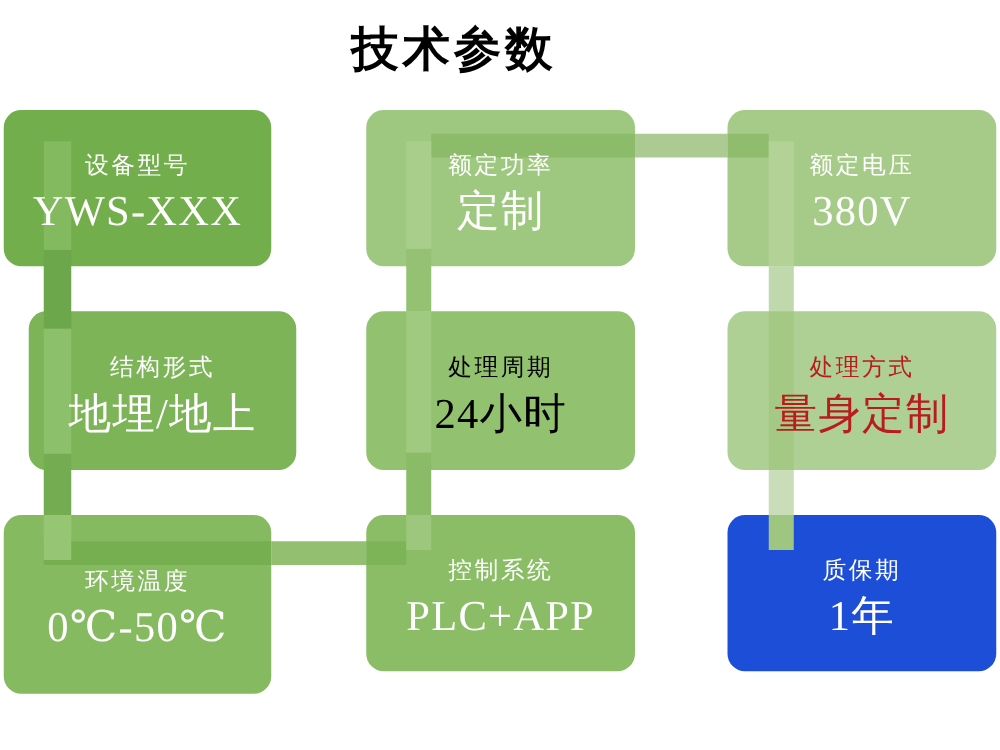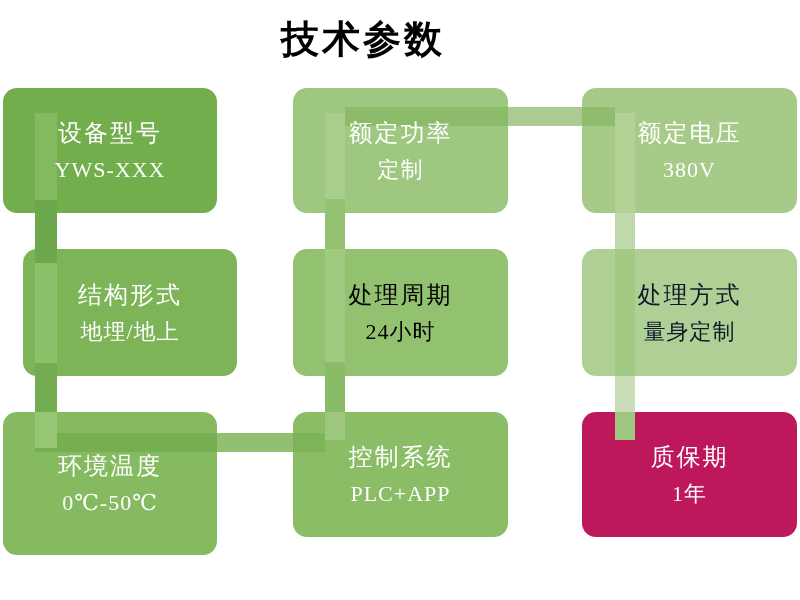--- a/index.html
+++ b/index.html
@@ -14,22 +14,22 @@
   .b1{left:293px;top:88px;  width:215px;height:125px;}
   .b2{left:582px;top:88px;  width:215px;height:125px;}
   .b3{left:3px;  top:249px; width:214px;height:127px;}
   .b4{left:293px;top:249px; width:215px;height:127px;}
   .b5{left:582px;top:249px; width:215px;height:127px;}
   .b6{left:3px;  top:412px; width:214px;height:143px;}
   .b7{left:293px;top:412px; width:215px;height:125px;}
   .b8{left:582px;top:412px; width:215px;height:125px;}
   .txt{position:relative;z-index:3;height:100%;display:flex;flex-direction:column;
        align-items:center;justify-content:center;gap:6px;color:#fff;}
-  .lbl{font-size:24px;line-height:32px;letter-spacing:2px;}
-  .val{font-size:22px;line-height:30px;letter-spacing:1px;}
+  .lbl{font-size:19px;line-height:32px;letter-spacing:2px;}
+  .val{font-size:34px;line-height:30px;letter-spacing:1px;}
   
   #links{position:absolute;left:0;top:0;width:800px;height:600px;z-index:2;pointer-events:none;}
   .seg{position:absolute;}
   .vl{left:35px;width:22px;} .vm{left:325px;width:20px;} .vr{left:615px;width:20px;}
   .vl1{top:113px;height:87px;}  .vl2{top:200px;height:63px;}  .vl3{top:263px;height:100px;}
   .vl4{top:363px;height:49px;}  .vl5{top:412px;height:36px;}
   .vm1{top:113px;height:86px;}  .vm2{top:199px;height:50px;}  .vm3{top:249px;height:113px;}
   .vm4{top:362px;height:50px;}  .vm5{top:412px;height:28px;}
   .vr1{top:113px;height:100px;} .vr2{top:213px;height:36px;}  .vr3{top:249px;height:127px;}
   .vr4{top:376px;height:36px;}  .vr5{top:412px;height:28px;}
@@ -67,38 +67,38 @@
     <div class="val">地埋/地上</div>
       </div>
   </div>
   <div class="card b4" style="background: rgb(146, 193, 112);">
     <div class="txt" style="color: #000000;">
         <div class="lbl">处理周期</div>
     <div class="val">24小时</div>
       </div>
   </div>
   <div class="card b5" style="background: rgb(175, 208, 148);">
-    <div class="txt" style="color: #0f172a;">
+    <div class="txt" style="color: #b91c1c;">
         <div class="lbl">处理方式</div>
     <div class="val">量身定制</div>
       </div>
   </div>
   <div class="card b6" style="background: rgb(134, 186, 97);">
     <div class="txt" style="color: rgb(255, 255, 255);">
         <div class="lbl">环境温度</div>
     <div class="val">0℃-50℃</div>
       </div>
   </div>
   <div class="card b7" style="background: rgb(138, 189, 102);">
     <div class="txt" style="color: rgb(255, 255, 255);">
         <div class="lbl">控制系统</div>
     <div class="val">PLC+APP</div>
       </div>
   </div>
-  <div class="card b8" style="background: #be185d;">
+  <div class="card b8" style="background: #1d4ed8;">
     <div class="txt" style="color: rgb(255, 255, 255);">
         <div class="lbl">质保期</div>
     <div class="val">1年</div>
       </div>
   </div>
 
   <div id="links">
     <div class="seg vl vl2" style="background: rgb(108, 168, 75);"></div>
     <div class="seg vl vl4" style="background: rgb(116, 173, 81);"></div>
     <div class="seg vm vm2" style="background: rgb(149, 193, 115);"></div>

